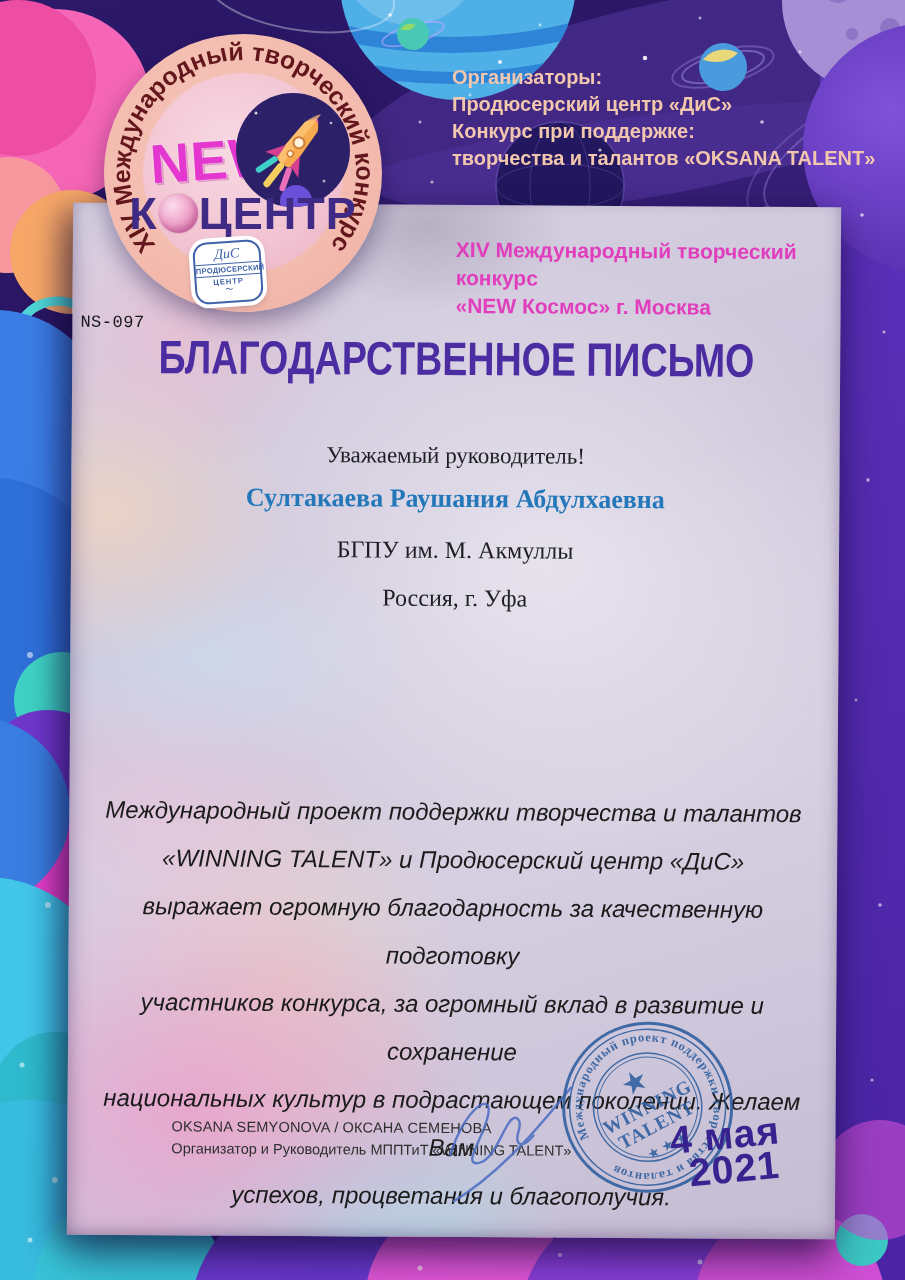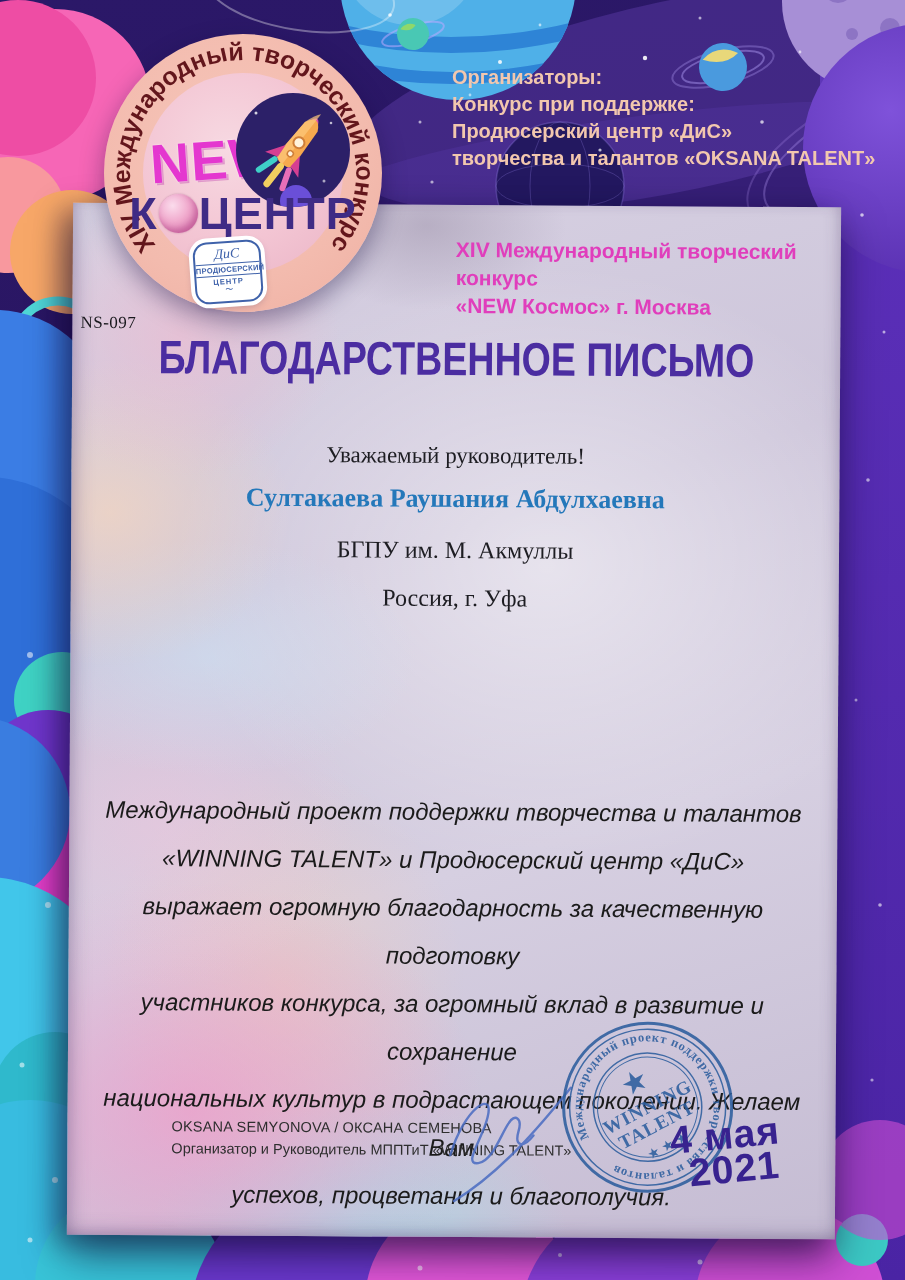--- a/index.html
+++ b/index.html
@@ -29,21 +29,21 @@
       radial-gradient(200px 120px at 46% 2%, rgba(148,136,160,.45), transparent 70%),
       radial-gradient(420px 330px at 16% 88%, rgba(242,150,200,.66), transparent 70%),
       radial-gradient(300px 200px at 38% 100%, rgba(168,220,232,.75), transparent 70%),
       radial-gradient(260px 320px at 28% 76%, rgba(250,200,170,.4), transparent 70%),
       radial-gradient(520px 420px at 62% 35%, rgba(255,255,255,.5), transparent 72%),
       linear-gradient(163deg,#d8d2e3 0%,#cdc5da 35%,#d6cfe1 62%,#c5bcd3 100%);
     box-shadow:0 20px 42px rgba(14,7,48,.55), -12px 8px 26px rgba(14,7,48,.35),
       inset 14px 0 20px -12px rgba(80,60,110,.4), inset -10px 0 16px -9px rgba(80,60,110,.3),
       inset 0 -14px 18px -11px rgba(80,60,110,.35);
   }
-  .cert-number{position:absolute;left:8px;top:110px;font-family:Liberation Serif, serif;
+  .cert-number{position:absolute;left:8px;top:110px;font-family:Liberation Mono, monospace;
     font-size:17px;color:#18181c;letter-spacing:.5px;}
   .contest-header{position:absolute;left:383px;top:31px;width:380px;
     color:#e03ebc;font-size:21px;font-weight:bold;line-height:28px;}
   .cert-title{position:absolute;left:0;top:126px;width:100%;text-align:center;white-space:nowrap;}
   .cert-title span{display:inline-block;transform:scaleX(.8);transform-origin:50% 50%;
     font-size:47px;font-weight:bold;letter-spacing:0;color:#4b2da1;}
   .greeting{position:absolute;left:0;top:238px;width:100%;text-align:center;
     font-family:"Liberation Serif",serif;font-size:23px;color:#1d1d22;}
   .recipient{position:absolute;left:0;top:279px;width:100%;text-align:center;
     font-family:"Liberation Serif",serif;font-size:26px;font-weight:bold;color:#2478ba;}
@@ -214,22 +214,22 @@
       <g fill="rgba(255,255,255,0.6)">
         <circle cx="420" cy="1268" r="2.5"></circle>
           <circle cx="560" cy="1255" r="2"></circle>
           <circle cx="700" cy="1262" r="2.5"></circle>
       </g>
     </g>
   </svg>
 
   <div class="sky-header">
     <div>Организаторы:</div>
+    <div>Продюсерский центр «ДиС»</div>
     <div>Конкурс при поддержке:</div>
-    <div>Продюсерский центр «ДиС»</div>
     <div>творчества и талантов «OKSANA TALENT»</div>
   </div>
 
   <div class="paper">
 
     <div class="contest-header">
       <div>XIV Международный творческий конкурс</div>
       <div>«NEW Космос» г. Москва</div>
     </div>
 

